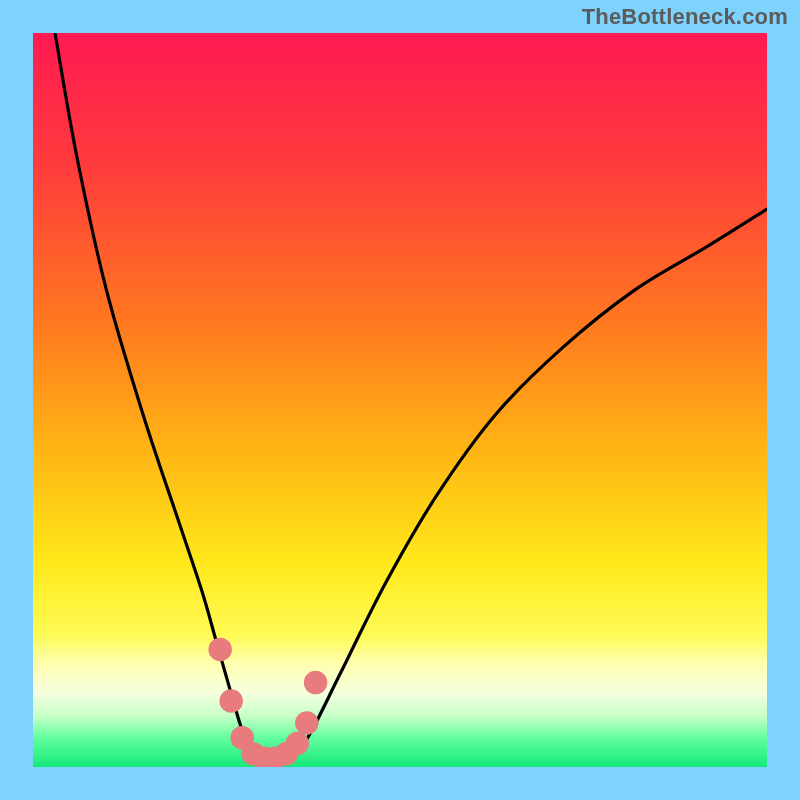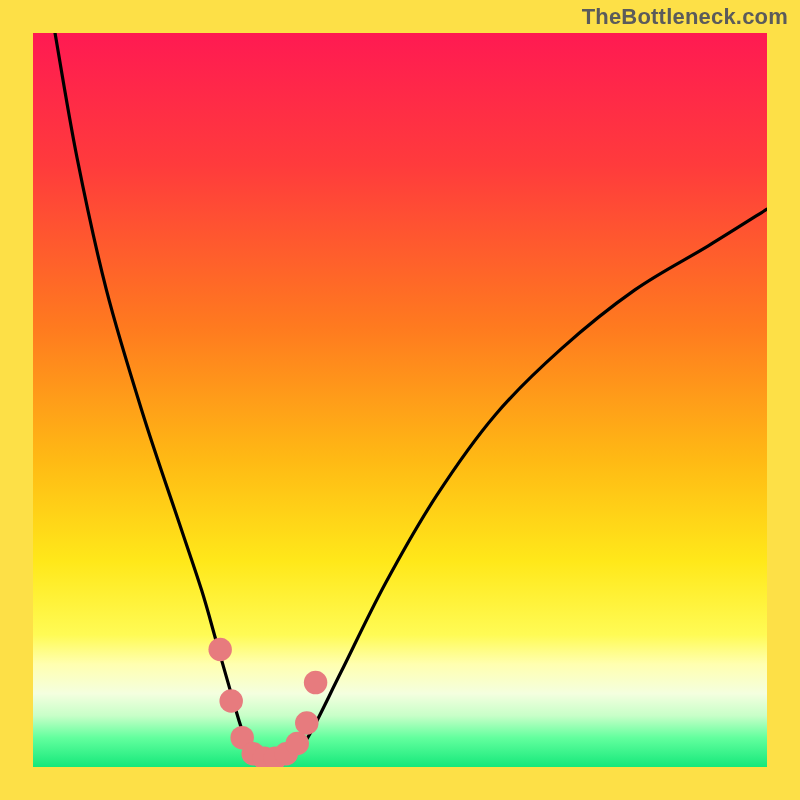--- a/index.html
+++ b/index.html
@@ -7,21 +7,21 @@
     padding: 0;
     width: 800px;
     height: 800px;
     overflow: hidden;
     background: #000;
     font-family: Arial, Helvetica, sans-serif;
   }
   .frame {
     position: absolute;
     inset: 0;
-    background: #fde047;
+    background: #7dd3fc;
   }
   .watermark {
     position: absolute;
     top: 4px;
     right: 12px;
     font-size: 22px;
     font-weight: 600;
     color: #5b5b5b;
     letter-spacing: 0.2px;
     font-family: Arial, sans-serif;

